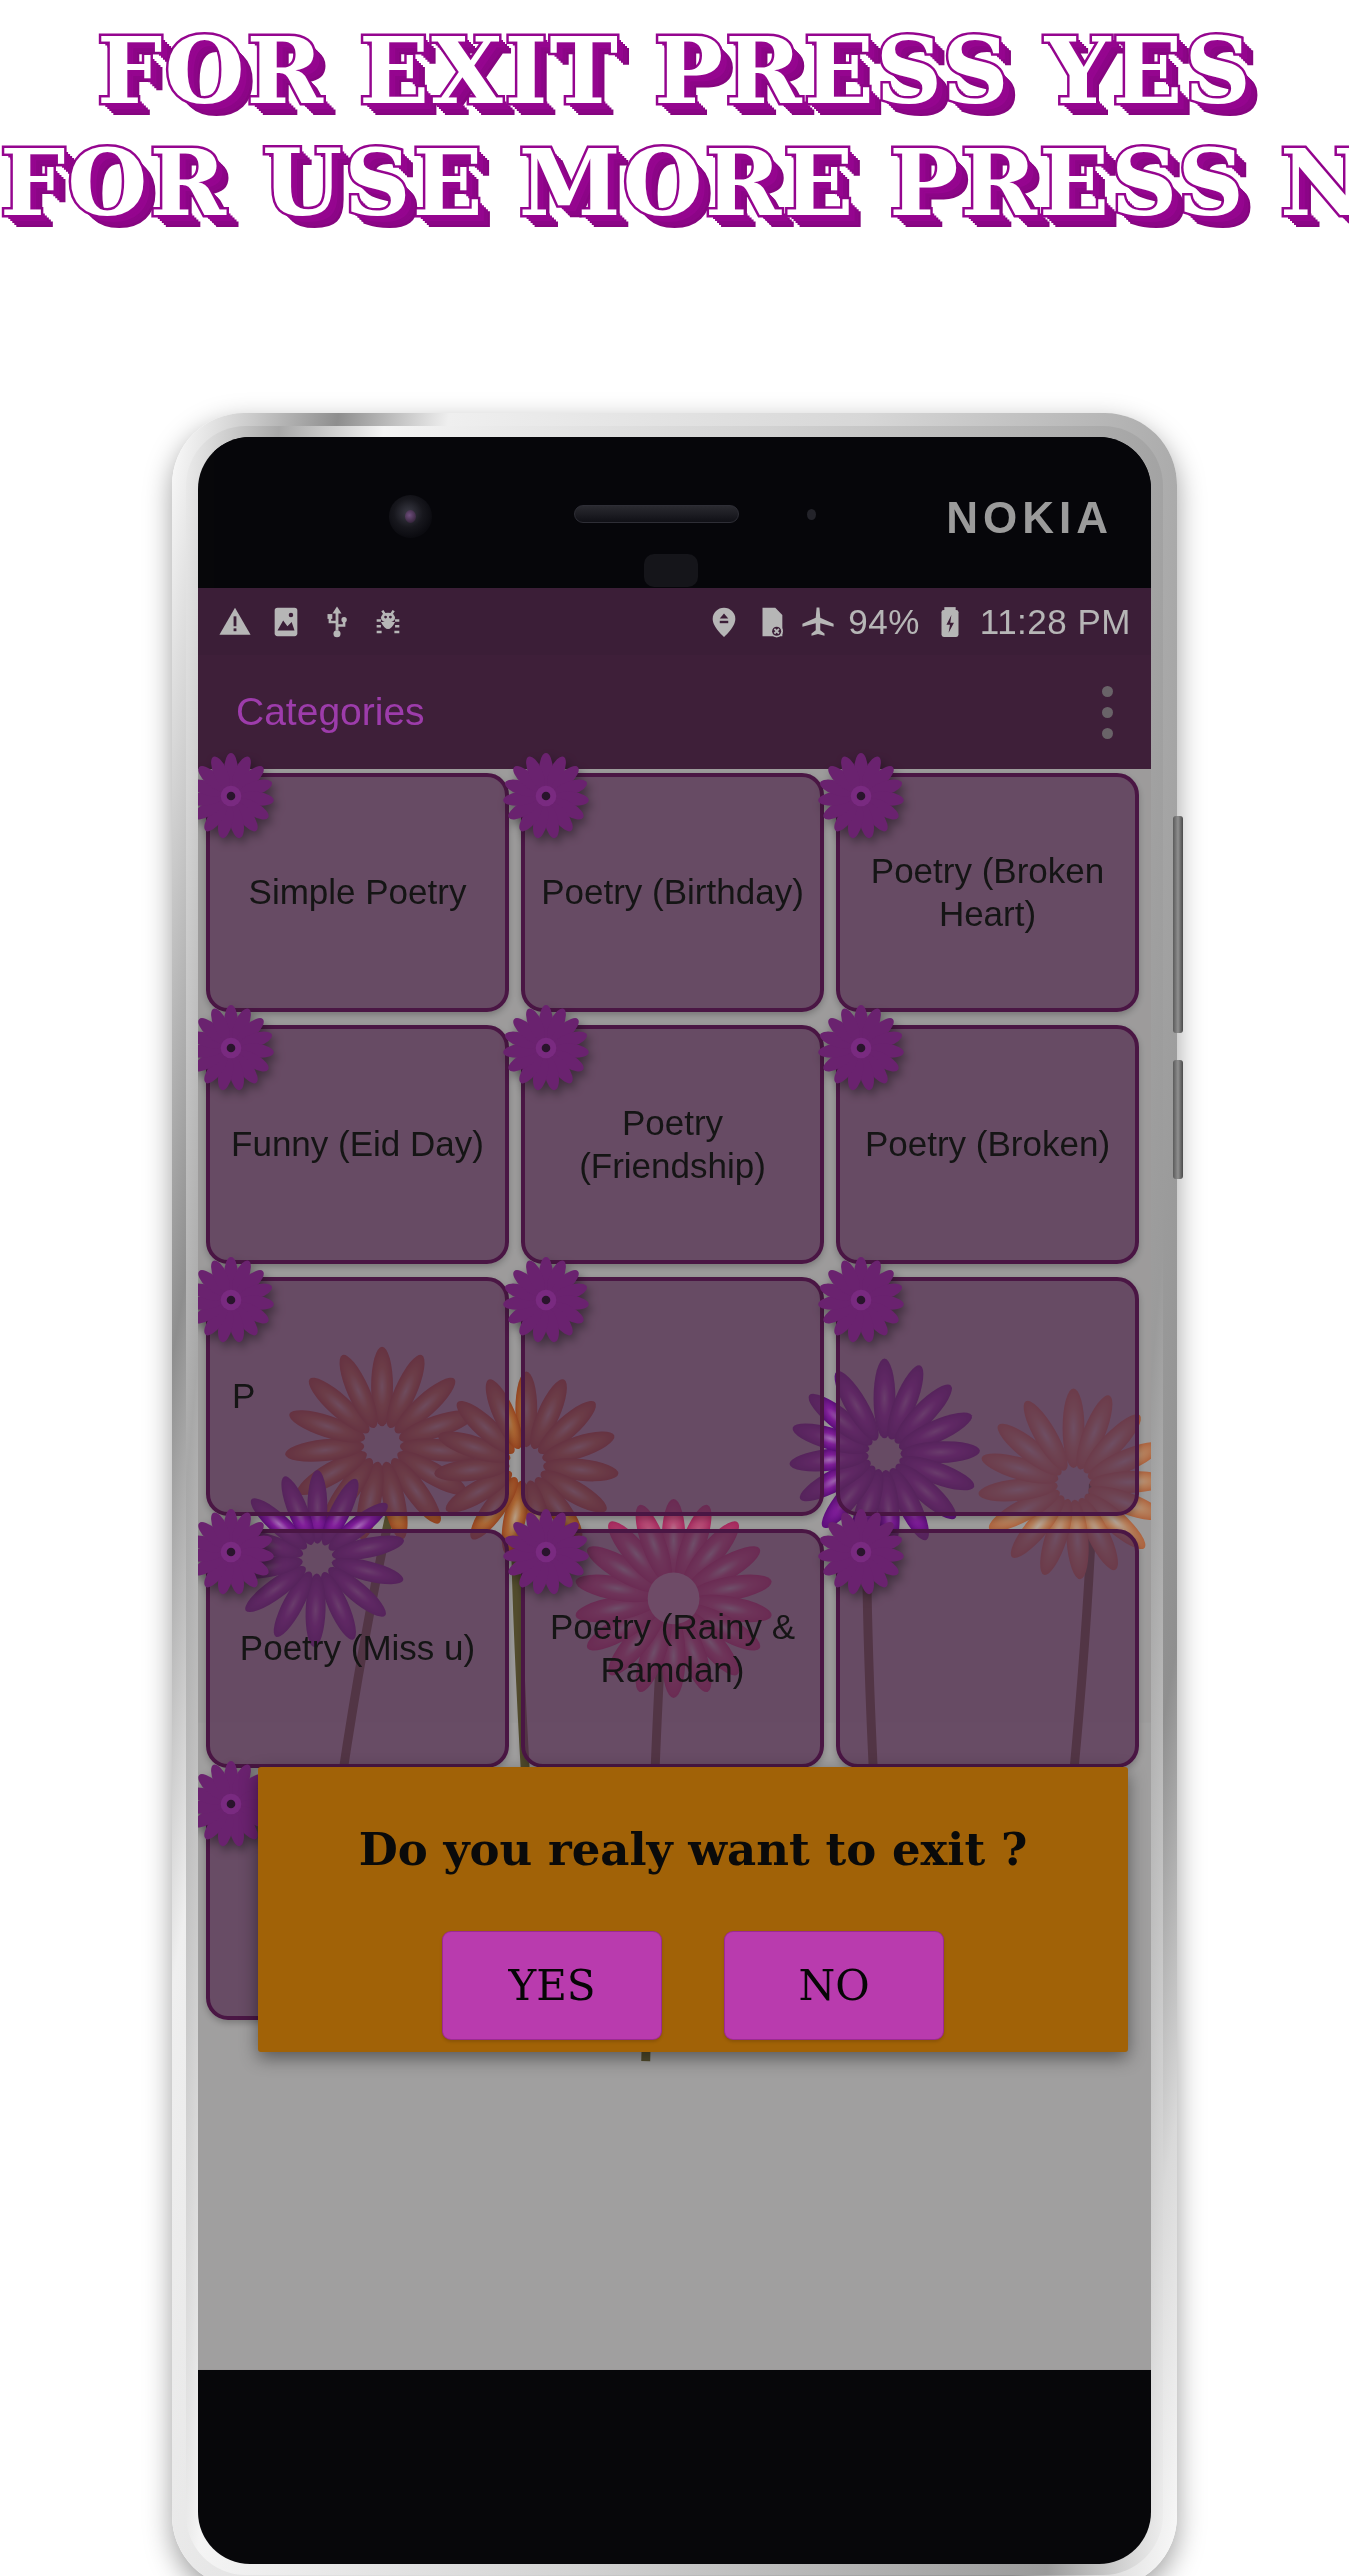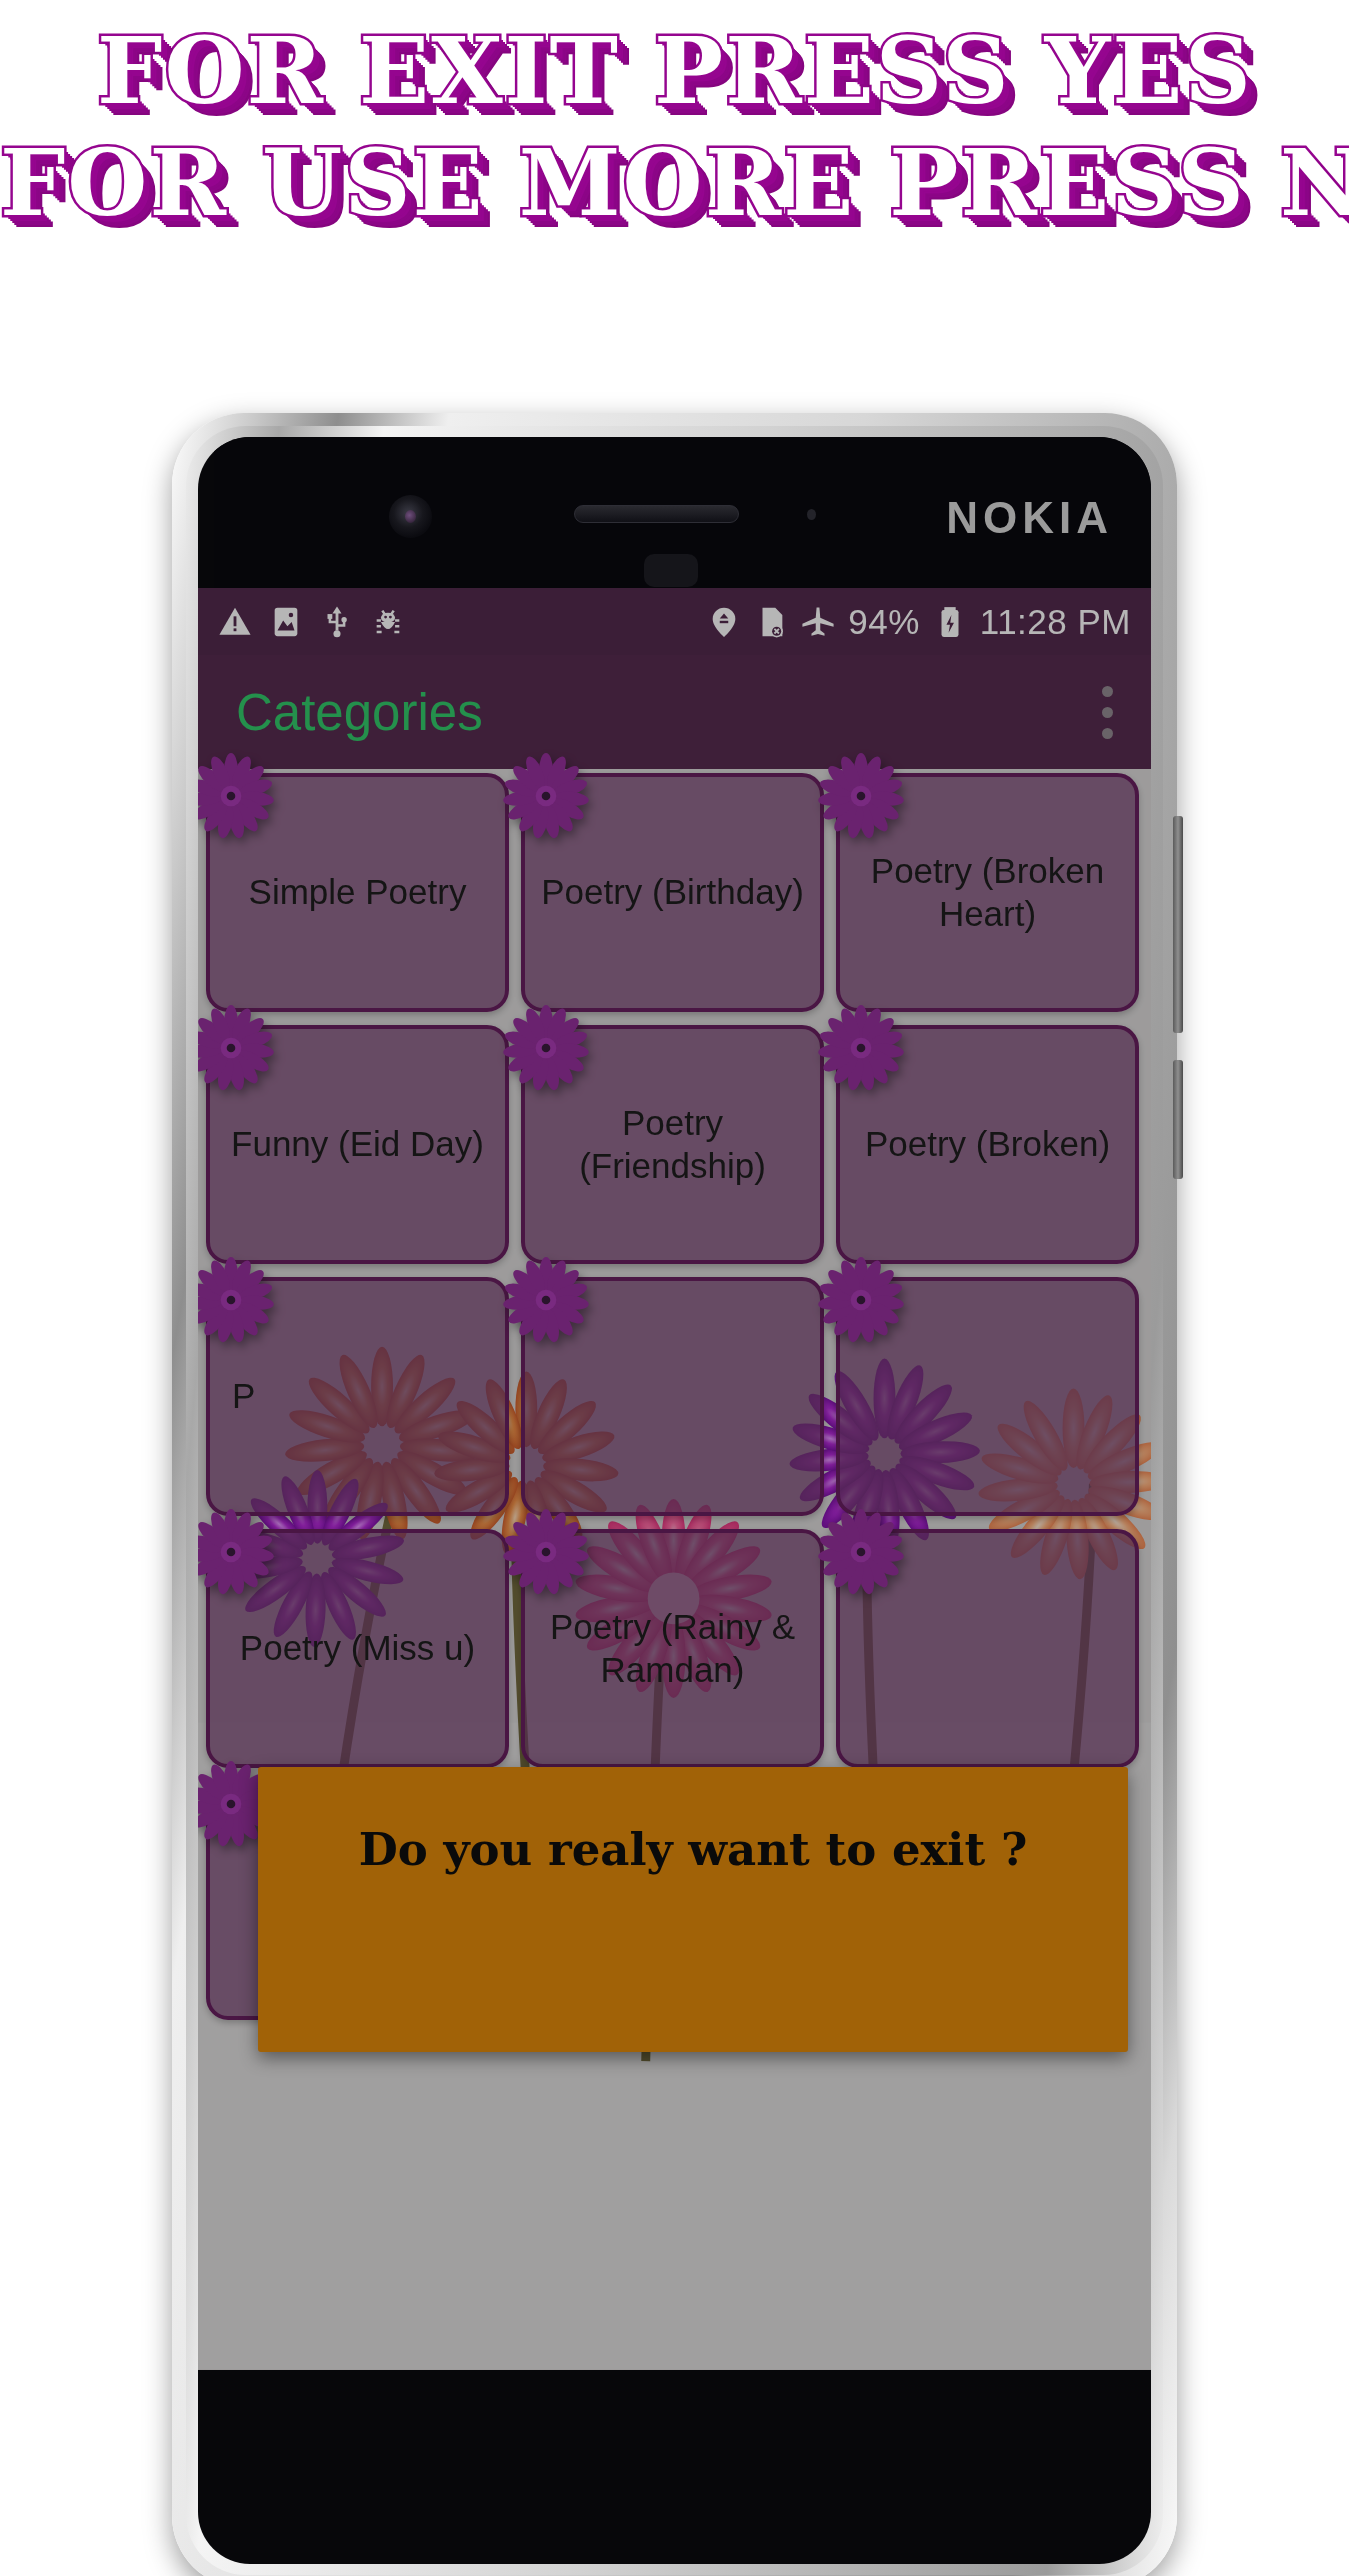--- a/index.html
+++ b/index.html
@@ -95,21 +95,21 @@
   .sb-left { display: flex; align-items: center; gap: 17px; }
   .sb-right { margin-left: auto; display: flex; align-items: center; gap: 13px; }
   .sb-icon { width: 34px; height: 34px; display: block; }
   .sb-text { color: #fff; font-size: 35px; font-family: "Liberation Sans", sans-serif; letter-spacing: 0.5px; }
 
   
   .appbar {
     position: absolute; left: 0; top: 67px; width: 100%; height: 114px;
     background: #4a1a42; z-index: 6; display: flex; align-items: center; padding: 0 38px;
   }
-  .appbar-title { color: #22c55e; font-size: 51px; font-family: "Liberation Sans", sans-serif; }
+  .appbar-title { color: #d946ef; font-size: 39px; font-family: "Liberation Sans", sans-serif; }
   .kebab { margin-left: auto; width: 12px; display:flex; flex-direction: column; gap: 10px; align-items:center; }
   .kebab i { display: block; width: 11px; height: 11px; border-radius: 50%; background: #8b8189; }
 
   
   .grid {
     position: absolute; left: 0; top: 181px; width: 100%;
     padding: 4px 8px 0 8px;
     display: flex; flex-wrap: wrap; gap: 13px 12px; z-index: 6;
     justify-content: flex-start;
   }
@@ -1505,20 +1505,24 @@
                 </g>
               </svg>
               <div class="card-label">Poetry (Sad)</div>
             </div>
           </div>
 
           <div class="scrim"></div>
 
           <div class="dialog">
             <div class="dialog-title">Do you realy want to exit ?</div>
+            <div class="dialog-actions">
+              <div class="dlg-btn">YES</div>
+              <div class="dlg-btn">NO</div>
+            </div>
           </div>
 
         </div>
       </div>
     </div>
   </div>
 
 </div>
 
 

